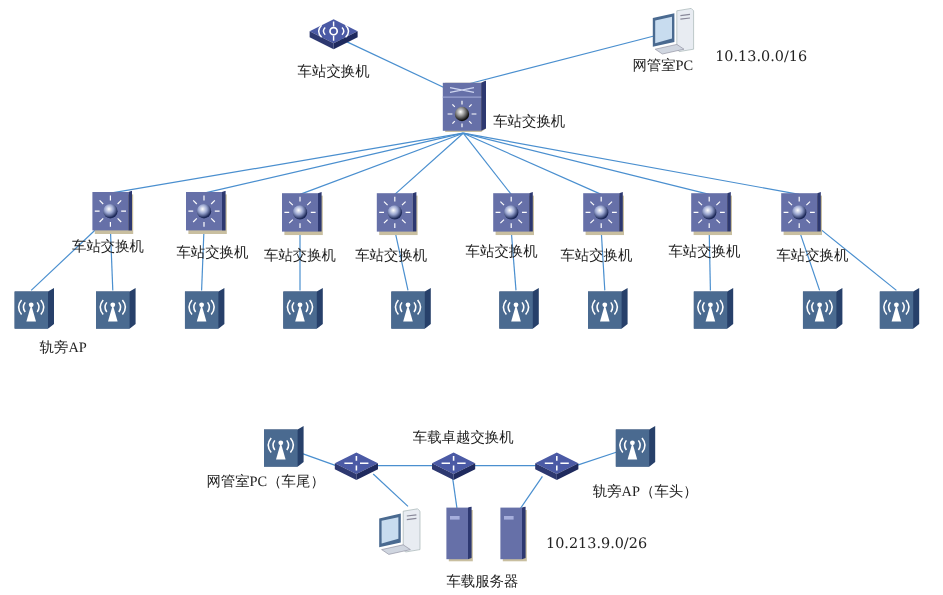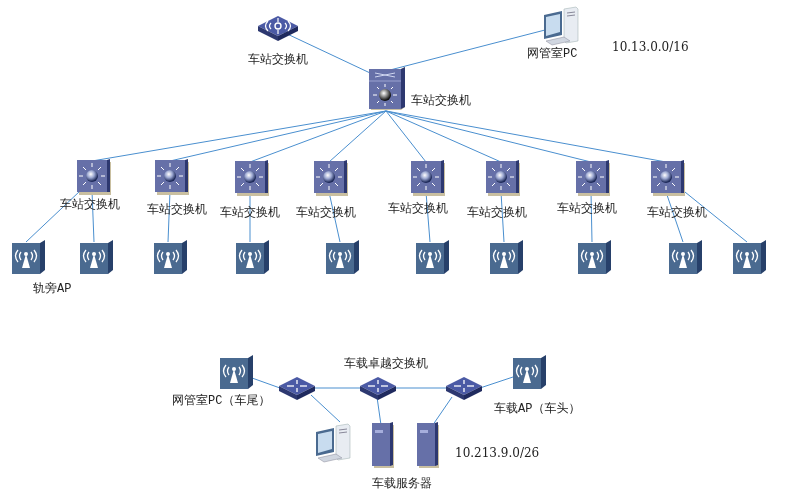--- a/index.html
+++ b/index.html
@@ -1,20 +1,20 @@
 <!DOCTYPE html>
 <html><head>
 <meta charset="utf-8">
 <style>
   html, body { margin:0; padding:0; background:#ffffff; }
   body { width:786px; height:496px; position:relative; overflow:hidden;
          font-family:"DejaVu Serif","Liberation Serif",serif; }
   #canvas { position:absolute; left:0; top:0; width:786px; height:496px; }
   .lbl { position:absolute; font-size:12px; color:#222; white-space:nowrap; line-height:14px; }
-  .lbl.sans { font-family:Liberation Mono, monospace; }
+  .lbl.sans { font-family:Liberation Serif, serif; }
   .node { position:absolute; }
   svg.links { position:absolute; left:0; top:0; }
 </style>
 </head>
 <body>
 
 <div id="canvas">
   <svg class="links" width="786" height="496">
     <g id="links" stroke="#4a8fcf" stroke-width="1" fill="none">
         <line x1="283" y1="32" x2="385" y2="80"></line>
@@ -78,21 +78,21 @@
     <svg width="42" height="42">
       <polygon points="24,4 36,2 38,4 38,36 26,38 24,36" fill="#e8ecf2" stroke="#9aa" stroke-width="0.5"></polygon>
       <line x1="27" y1="8" x2="35" y2="7" stroke="#889"></line>
       <line x1="27" y1="11" x2="35" y2="10" stroke="#889"></line>
       <polygon points="4,10 22,6 22,30 4,34" fill="#4a6a90"></polygon>
       <polygon points="6,12 20,9 20,27 6,31" fill="#c8dcef"></polygon>
       <polygon points="6,36 24,32 30,36 12,40" fill="#d0d6e0" stroke="#889" stroke-width="0.5"></polygon>
     </svg>
   </div>
   <div class="lbl sans" style="left:527px;top:47px">网管室PC</div>
-  <div class="lbl" style="left:612px;top:40px">10.13.0.0/16</div>
+  <div class="lbl" style="left:596px;top:40px">10.13.0.0/16</div>
 
   <div class="node" style="left:367px;top:67px;width:40px;height:44px">
     <svg width="40" height="44">
       <polygon points="4,2 34,2 38,0 38,40 34,43 4,43" fill="#c9bfa0"></polygon>
       <rect x="2" y="2" width="32" height="40" fill="#6670a8"></rect>
       <polygon points="34,2 38,0 38,40 34,42" fill="#2d3870"></polygon>
       <line x1="2" y1="14" x2="34" y2="14" stroke="#9aa2d0"></line>
       <path d="M8,6 L28,10 M8,10 L28,6" stroke="#cfd6f0" stroke-width="1"></path>
       <circle cx="18" cy="28" r="6" fill="url(#ballcore)"></circle>
       <g stroke="#fff" stroke-width="1">
@@ -334,21 +334,21 @@
    <path d="M9,12 q-3,4 0,8 M19,12 q3,4 0,8 M6,10 q-5,6 0,12 M22,10 q5,6 0,12"></path>
           </g>
   <polygon points="14,14 10,28 18,28" fill="#fff"></polygon>
           <circle cx="14" cy="14" r="2" fill="#fff"></circle>
         </svg></div>
     </div>
   <div class="lbl sans" style="left:33px;top:282px">轨旁AP</div>
 
   <div class="lbl sans" style="left:344px;top:357px">车载卓越交换机</div>
   <div class="lbl sans" style="left:172px;top:394px">网管室PC（车尾）</div>
-  <div class="lbl sans" style="left:494px;top:402px">车载AP（车头）</div>
+  <div class="lbl sans" style="left:494px;top:402px">轨旁AP（车头）</div>
   <div class="lbl sans" style="left:372px;top:477px">车载服务器</div>
   <div class="lbl" style="left:455px;top:446px">10.213.9.0/26</div>
   <div id="onboard">
       <div class="node" style="left: 220px; top: 355px; width: 34px; height: 34px;"><svg width="34" height="34">
           <polygon points="0,3 28,3 33,0 33,30 28,34 0,34" fill="#27406a"></polygon>
   <rect x="0" y="3" width="28" height="31" fill="#4a6a90"></rect>
   <g stroke="#fff" stroke-width="1.3" fill="none">
    <path d="M9,12 q-3,4 0,8 M19,12 q3,4 0,8 M6,10 q-5,6 0,12 M22,10 q5,6 0,12"></path>
           </g>
   <polygon points="14,14 10,28 18,28" fill="#fff"></polygon>

